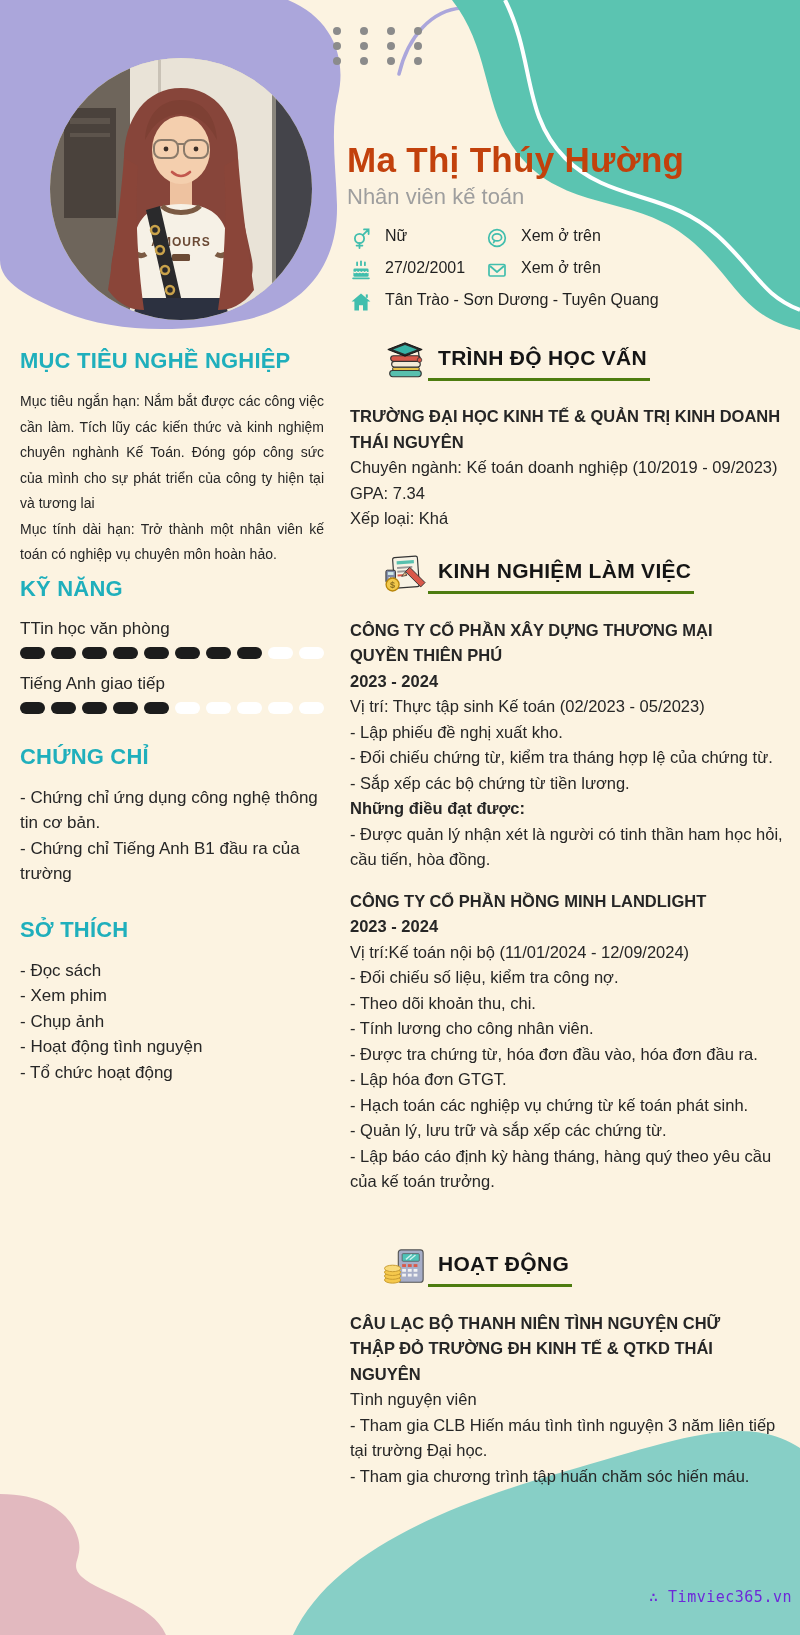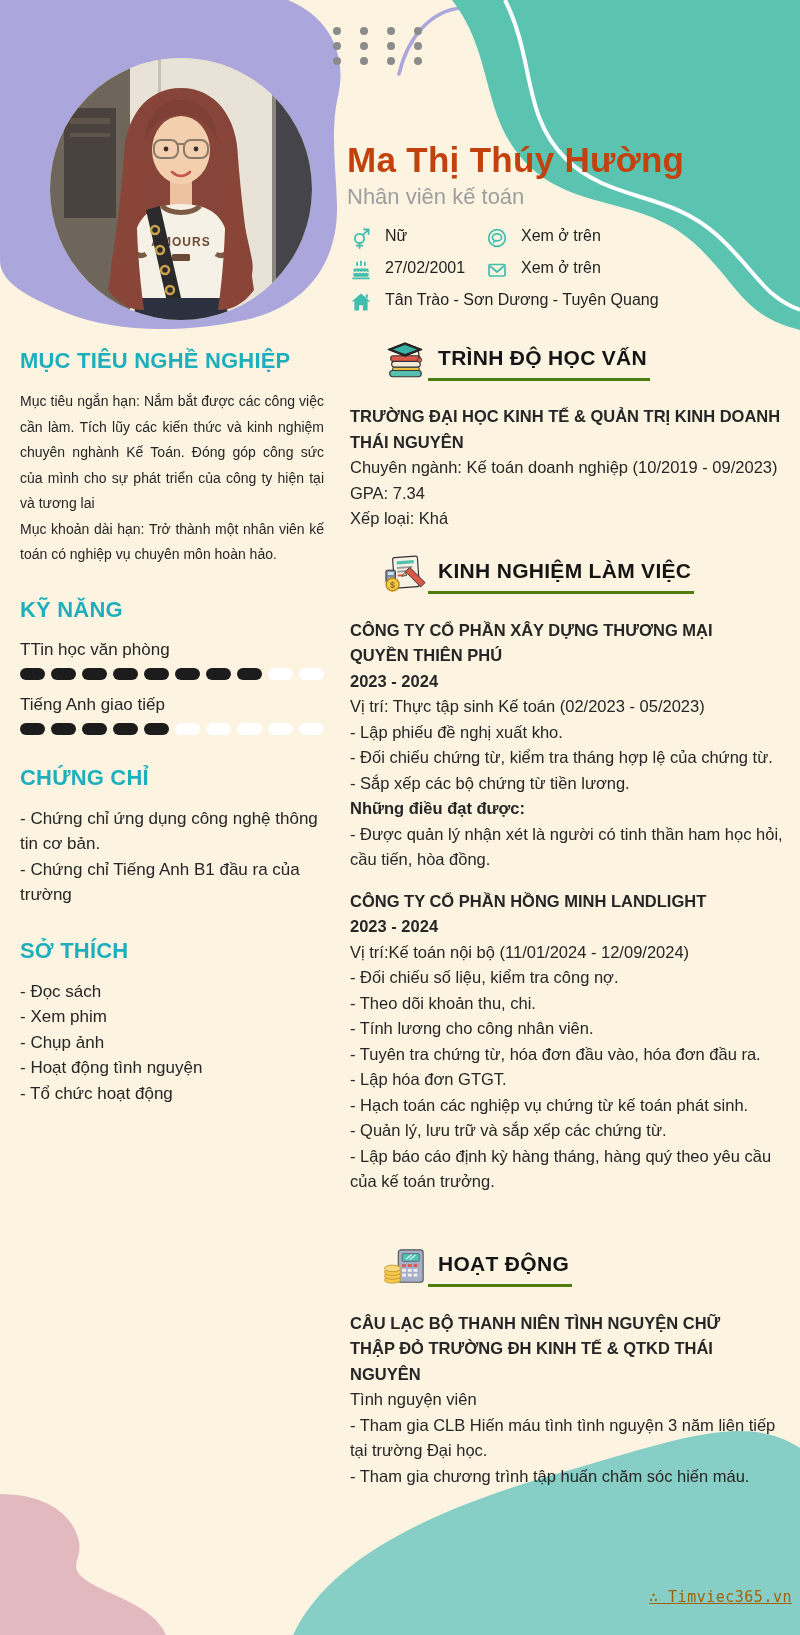--- a/index.html
+++ b/index.html
@@ -25,21 +25,21 @@
   }
   .c-cell{display:flex;align-items:flex-start;gap:13px;}
   .c-cell svg{flex:0 0 auto;}
   .c-span2{grid-column:1 / span 2;}
   
   .left-col{position:absolute;left:20px;top:348px;width:304px;z-index:3;}
   .right-col{position:absolute;left:350px;top:336px;width:436px;z-index:3;}
   .l-head{font-size:22px;font-weight:bold;color:#1FAFBC;letter-spacing:.2px;margin:0 0 15px 0;}
   .l-body{font-size:14px;line-height:25.5px;margin:0;}
   .just{text-align:justify;}
-  .mt24{margin-top:29px;}.mt30{margin-top:30px;}
+  .mt24{margin-top:8px;}.mt30{margin-top:30px;}
   .skill{margin-bottom:13px;}
   .skill-label{font-size:17px;line-height:24px;}
   .pills{display:flex;justify-content:space-between;margin-top:6px;}
   .pill{width:25px;height:12px;border-radius:7px;}
   .pill-filled{background:#1C1C1C;}
   .pill-empty{background:#FFFFFF;}
   .plain-list div{font-size:17px;line-height:25.5px;}
   
   .sec-head{position:relative;padding-left:88px;min-height:54px;display:flex;align-items:center;}
   .sec-icon{position:absolute;left:34px;top:4px;width:42px;height:40px;}
@@ -47,22 +47,22 @@
     display:inline-block;font-size:21px;font-weight:bold;color:#151515;letter-spacing:.3px;
     border-bottom:3px solid #4d7c0f;padding:0 3px 8px 10px;margin-left:-10px;
   }
   .r-body{font-size:16.5px;line-height:25.5px;}
   .bold{font-weight:bold;}
   .company{font-weight:bold;max-width:378px;}
   .w400{max-width:402px;}
   .block{margin-top:14px;}
   .job{margin-top:16px;}
   .watermark{
-    position:absolute;top:1588px;right:8px;z-index:4;color:#a16207;
-    font-family:"DejaVu Sans Mono","Liberation Mono",monospace;font-size:15px;letter-spacing:.5px;text-decoration:underline;
+    position:absolute;top:1588px;right:8px;z-index:4;color:#6d28d9;
+    font-family:"DejaVu Sans Mono","Liberation Mono",monospace;font-size:15px;letter-spacing:.5px;
   }
 </style>
 </head>
 <body>
 
 <svg class="decor" viewBox="0 0 800 1635" xmlns="http://www.w3.org/2000/svg" aria-hidden="true">
   <path d="M0,0 L288,0 C332,18 347,58 338,96 C330,130 336,168 337,205 C338,262 308,306 245,320 C180,334 112,332 64,312 C28,297 0,283 0,260 Z" fill="#ABA6DB"></path>
   <path d="M399,74 C408,36 432,10 462,8 C492,6 508,30 514,68" fill="none" stroke="#ABA6DB" stroke-width="3.5" stroke-linecap="round"></path>
   <g fill="#8B8B8B">
     <circle cx="337" cy="31" r="4"></circle>
@@ -178,21 +178,21 @@
       <rect x="15.8" y="3.4" width="2" height="3.4" fill="#41BEAD"></rect>
     </svg>
     <span>Tân Trào - Sơn Dương - Tuyên Quang</span>
   </div>
 </div>
 
 <div class="left-col">
   <section>
     <h2 class="l-head">MỤC TIÊU NGHỀ NGHIỆP</h2>
     <p class="l-body just">Mục tiêu ngắn hạn: Nắm bắt được các công việc cần làm. Tích lũy các kiến thức và kinh nghiệm chuyên nghành Kế Toán. Đóng góp công sức của mình cho sự phát triển của công ty hiện tại và tương lai</p>
-    <p class="l-body just">Mục khoản dài hạn: Trở thành một nhân viên kế toán có nghiệp vụ chuyên môn hoàn hảo.</p>
+    <p class="l-body just">Mục tính dài hạn: Trở thành một nhân viên kế toán có nghiệp vụ chuyên môn hoàn hảo.</p>
   </section>
 
   <section>
     <h2 class="l-head mt24">KỸ NĂNG</h2>
     <div class="skill">
       <div class="skill-label">TTin học văn phòng</div>
       <div class="pills">
           <span class="pill pill-filled"></span>
           <span class="pill pill-filled"></span>
           <span class="pill pill-filled"></span>
@@ -301,21 +301,21 @@
       <div>- Được quản lý nhận xét là người có tinh thần ham học hỏi, cầu tiến, hòa đồng.</div>
     </div>
 
     <div class="r-body job">
       <div class="company">CÔNG TY CỔ PHẦN HỒNG MINH LANDLIGHT</div>
       <div class="bold">2023 - 2024</div>
       <div>Vị trí:Kế toán nội bộ (11/01/2024 - 12/09/2024)</div>
       <div>- Đối chiếu số liệu, kiểm tra công nợ.</div>
       <div>- Theo dõi khoản thu, chi.</div>
       <div>- Tính lương cho công nhân viên.</div>
-      <div>- Tuyên tra chứng từ, hóa đơn đầu vào, hóa đơn đầu ra.</div>
+      <div>- Được tra chứng từ, hóa đơn đầu vào, hóa đơn đầu ra.</div>
       <div>- Lập hóa đơn GTGT.</div>
       <div>- Hạch toán các nghiệp vụ chứng từ kế toán phát sinh.</div>
       <div>- Quản lý, lưu trữ và sắp xếp các chứng từ.</div>
       <div>- Lập báo cáo định kỳ hàng tháng, hàng quý theo yêu cầu của kế toán trưởng.</div>
     </div>
   </section>
 
   <section style="margin-top:48px;">
     <div class="sec-head">
       <svg class="sec-icon" viewBox="0 0 44 40">

